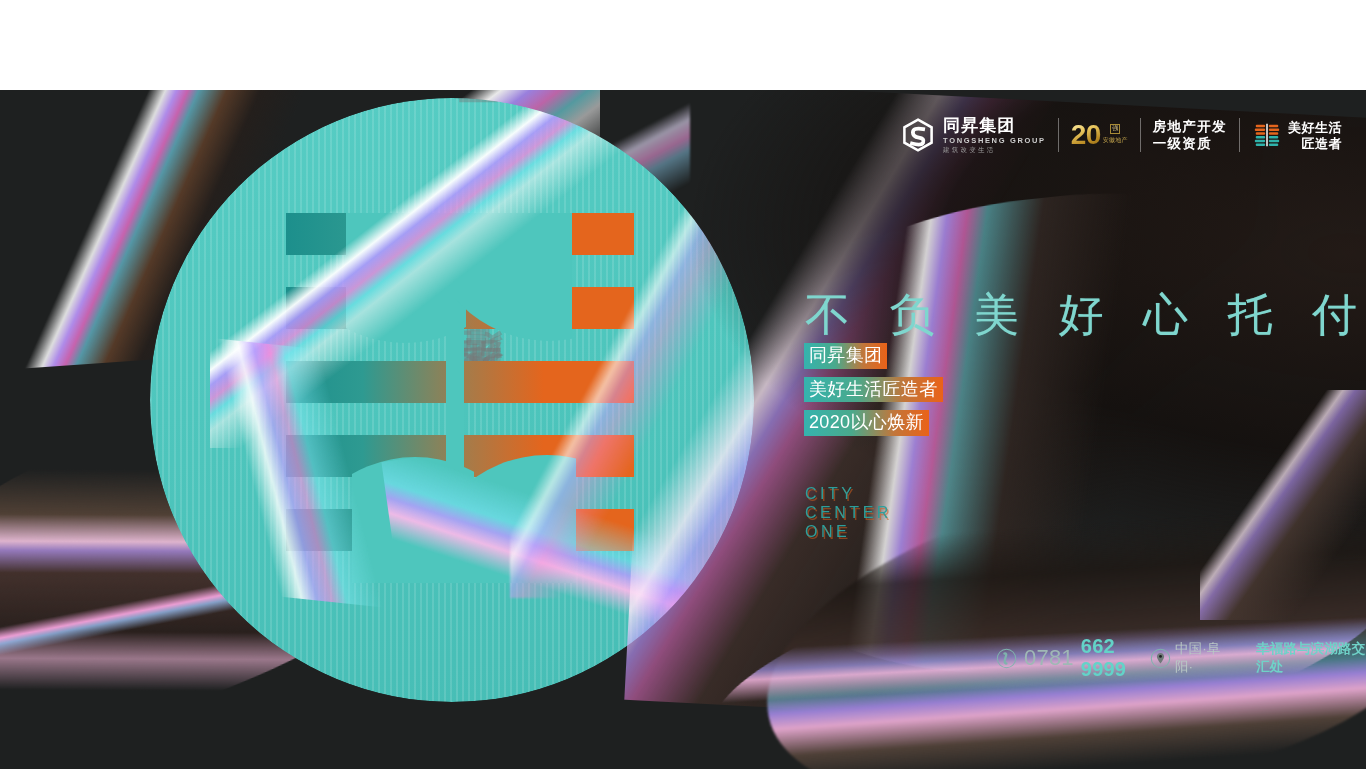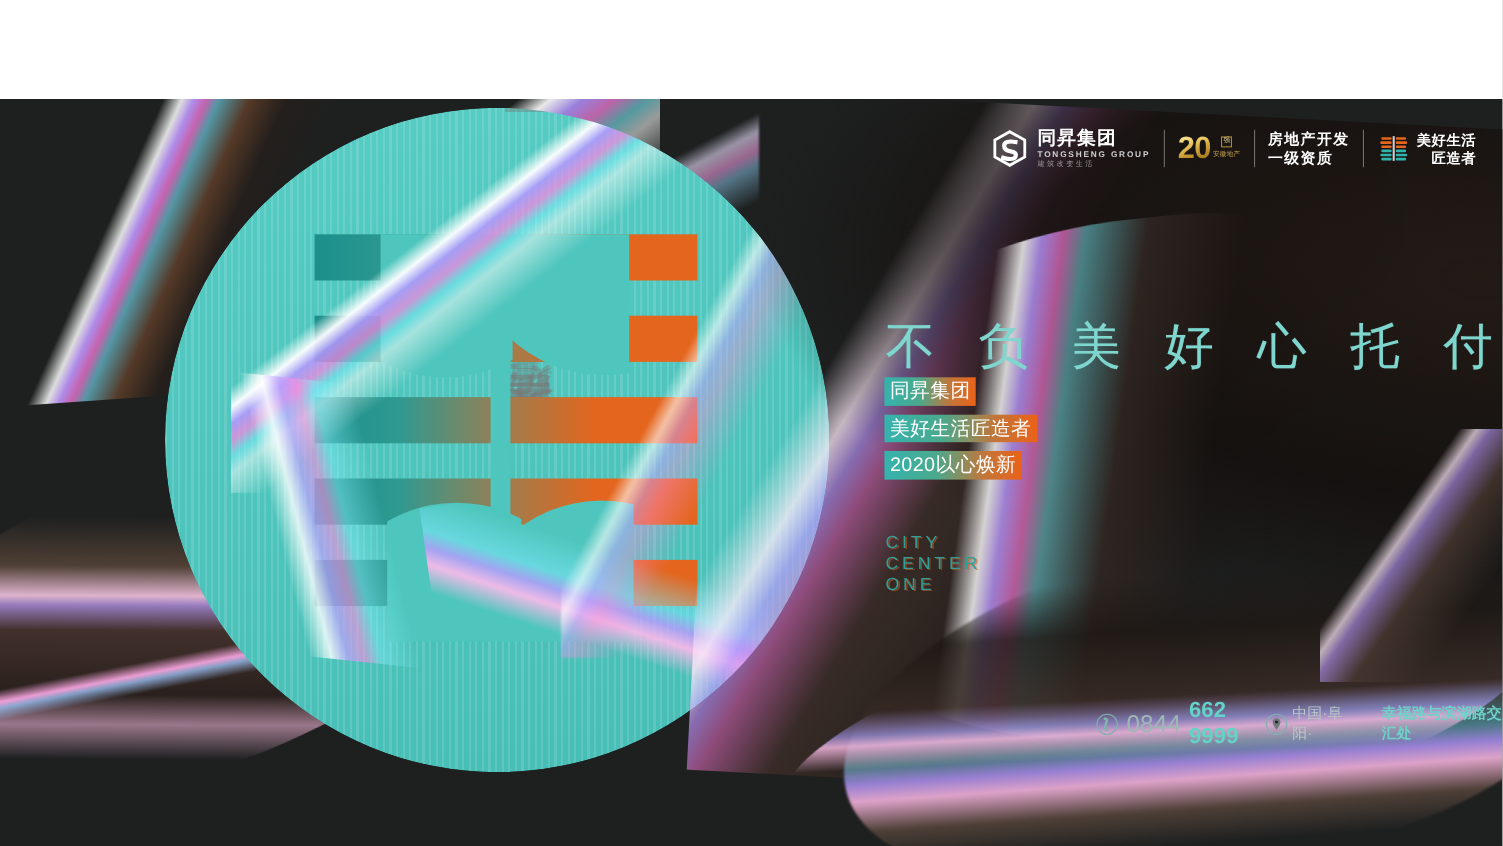--- a/index.html
+++ b/index.html
@@ -351,21 +351,21 @@
     <div>CENTER</div>
     <div>ONE</div>
   </div>
 
   <div id="contact">
     <div id="ct-phone">
       <svg class="ct-icon" viewBox="0 0 24 24">
         <circle cx="12" cy="12" r="10.5" fill="none" stroke="#7fb3ad" stroke-width="1.2"></circle>
         <path d="M9.6 6.4c1.6-.6 2.5.4 2 1.9-.6 1.9-1.3 4.4-1.6 6.6-.25 1.9.5 3.1 1.9 2.8" fill="none" stroke="#7fb3ad" stroke-width="2.6" stroke-linecap="round"></path>
       </svg>
-      <span id="ct-phone-prefix">0844</span>
+      <span id="ct-phone-prefix">0781</span>
       <span id="ct-phone-main">662 9999</span>
     </div>
 
     <div id="ct-addr">
       <svg class="ct-icon" viewBox="0 0 24 24">
         <circle cx="12" cy="12" r="10.5" fill="none" stroke="#7fb3ad" stroke-width="1.2"></circle>
         <path d="M12 5.6c-2.3 0-4.1 1.8-4.1 4 0 3 4.1 8 4.1 8s4.1-5 4.1-8c0-2.2-1.8-4-4.1-4z" fill="#6f7a79"></path>
         <circle cx="12" cy="9.6" r="1.6" fill="#1e2020"></circle>
       </svg>
       <span id="ct-addr-pre">中国·阜阳·</span>

